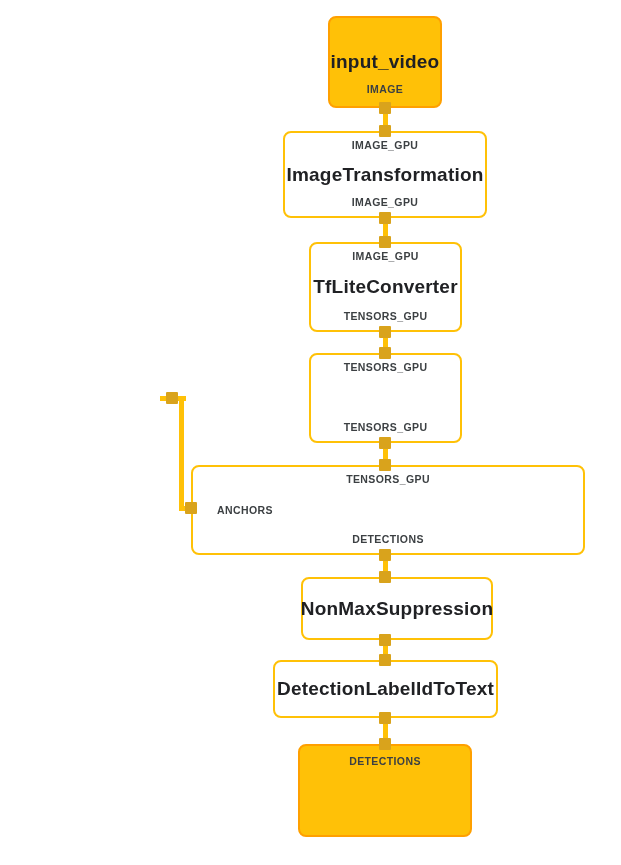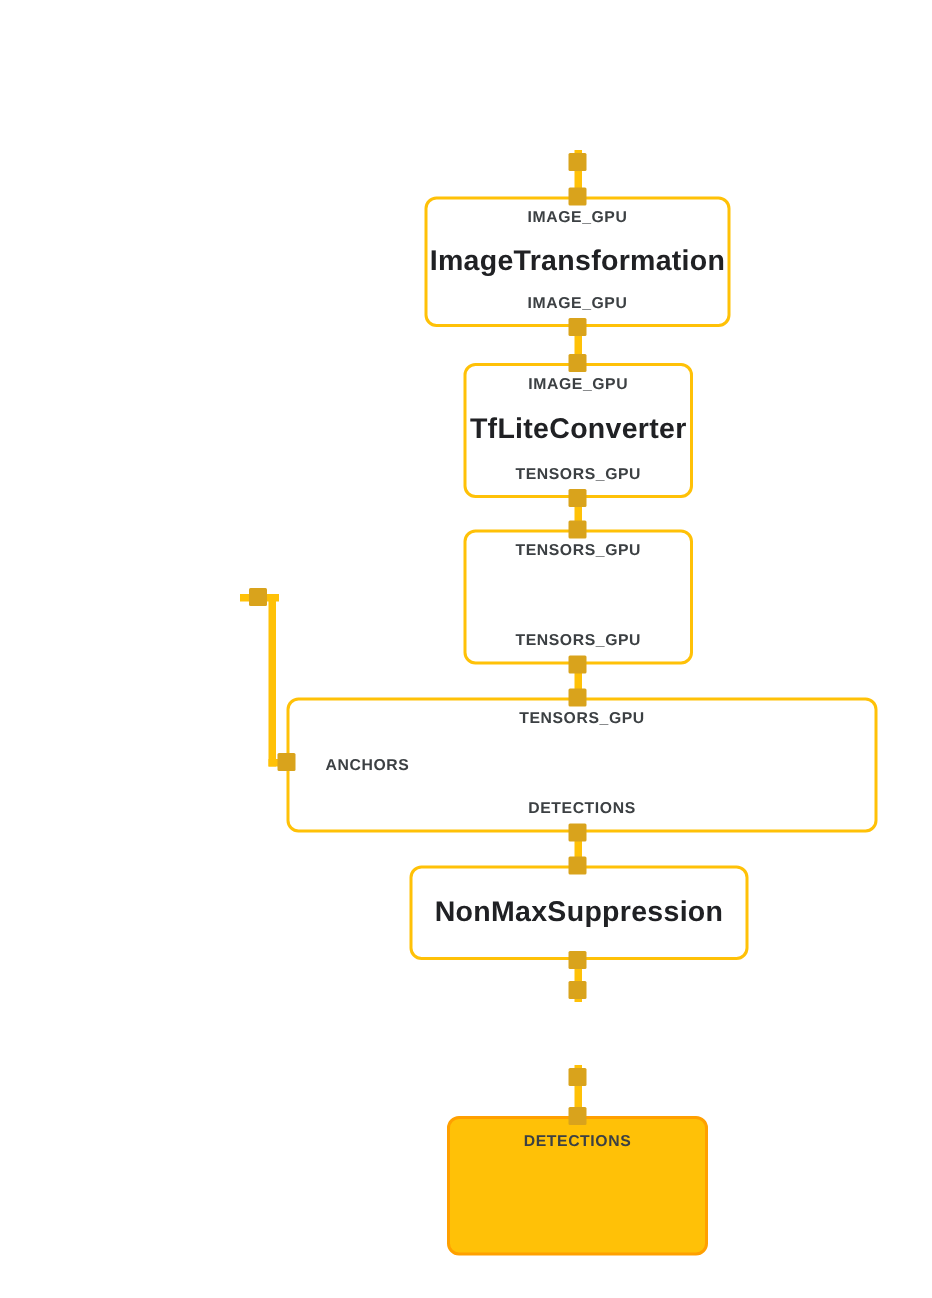--- a/index.html
+++ b/index.html
@@ -82,20 +82,24 @@
   <div class="edge" style="left:383px; top:324px; width:5px; height:36px;"></div>
   <div class="edge" style="left:383px; top:435px; width:5px; height:38px;"></div>
   <div class="edge" style="left:383px; top:547px; width:5px; height:38px;"></div>
   <div class="edge" style="left:383px; top:632px; width:5px; height:36px;"></div>
   <div class="edge" style="left:383px; top:710px; width:5px; height:42px;"></div>
 
   <div class="edge" style="left:160px; top:396px; width:26px; height:5px;"></div>
   <div class="edge" style="left:179px; top:396px; width:5px; height:115px;"></div>
   <div class="edge" style="left:179px; top:506px; width:20px; height:5px;"></div>
 
+  <div class="node io" style="left:328px; top:16px; width:114px; height:92px;">
+    <span class="title">input_video</span>
+    <span class="plabel bottom">IMAGE</span>
+  </div>
 
   <div class="node" style="left:283px; top:131px; width:204px; height:87px;">
     <span class="plabel top">IMAGE_GPU</span>
     <span class="title">ImageTransformation</span>
     <span class="plabel bottom">IMAGE_GPU</span>
   </div>
 
   <div class="node" style="left:309px; top:242px; width:153px; height:90px;">
     <span class="plabel top">IMAGE_GPU</span>
     <span class="title">TfLiteConverter</span>
@@ -107,24 +111,27 @@
     <span class="plabel bottom">TENSORS_GPU</span>
   </div>
 
 
   <div class="node" style="left:191px; top:465px; width:394px; height:90px;">
     <span class="plabel top">TENSORS_GPU</span>
     <span class="plabel side">ANCHORS</span>
     <span class="plabel bottom">DETECTIONS</span>
   </div>
 
-  <div class="node" style="left:273px; top:577px; width:226px; height:63px;">
+  <div class="node" style="left:301px; top:577px; width:192px; height:63px;">
     <span class="title">NonMaxSuppression</span>
   </div>
 
+  <div class="node" style="left:273px; top:660px; width:225px; height:58px;">
+    <span class="title">DetectionLabelIdToText</span>
+  </div>
 
   <div class="node io" style="left:298px; top:744px; width:174px; height:93px;">
     <span class="plabel top">DETECTIONS</span>
   </div>
 
   <div class="port" style="left:379px; top:102px;"></div>
   <div class="port" style="left:379px; top:125px;"></div>
   <div class="port" style="left:379px; top:212px;"></div>
   <div class="port" style="left:379px; top:236px;"></div>
   <div class="port" style="left:379px; top:326px;"></div>

